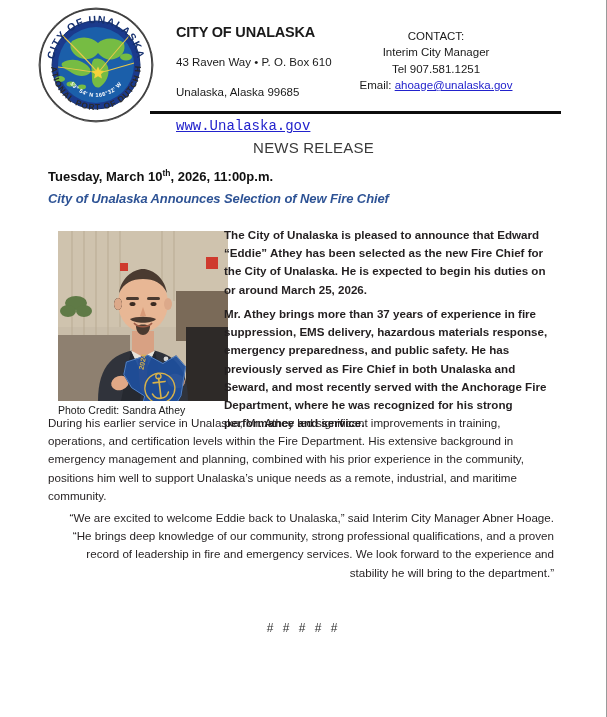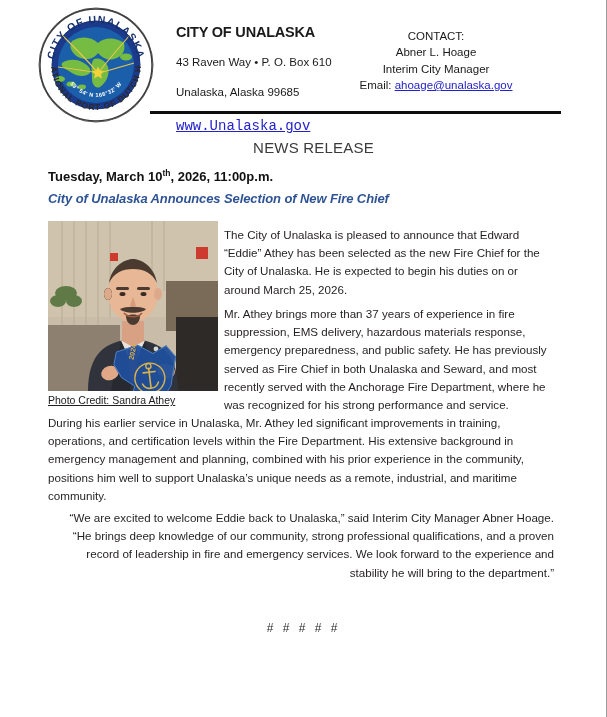--- a/index.html
+++ b/index.html
@@ -150,21 +150,21 @@
   }
 
   
   .para {
     position: absolute;
     font-size: 11.6px;
     line-height: 1.57;
     color: #231f20;
     text-align: left;
   }
-  .para-wrap { left: 224px; width: 330px; }
+  .para-wrap { left: 224px; width: 330px; font-weight: bold; }
   .para-full { left: 48px; width: 506px; }
 
   #para-1 { top: 226px; }
   #para-2 { top: 305px; }
   #para-3 { top: 414px; }
   #para-4 { top: 509px; }
 
   .endmark {
     position: absolute;
     left: 0;
@@ -227,40 +227,40 @@
 
     <div class="org-block">
       <div class="org-name">CITY OF UNALASKA</div>
       <div class="org-line">43 Raven Way • P. O. Box 610</div>
       <div class="org-line">Unalaska, Alaska 99685</div>
       <a class="org-url">www.Unalaska.gov</a>
     </div>
 
     <div class="contact-block">
       <div>CONTACT:</div>
-      <div>Abner L. Hoage</div>
       <div>Interim City Manager</div>
+      <div>Tel 907.581.1251</div>
       <div>
         <span>Email:</span>
         <a class="email-link">ahoage@unalaska.gov</a>
       </div>
     </div>
 
     <div class="rule"></div>
   </div>
 
   <div class="news-release">NEWS RELEASE</div>
 
   <div class="dateline">
     <span>Tuesday, March 10</span><sup>th</sup><span>, 2026, 11:00p.m.</span>
   </div>
 
   <div class="headline">City of Unalaska Announces Selection of New Fire Chief</div>
 
-  <figure class="photo-figure" style="margin:0;text-decoration:underline;">
+  <figure class="photo-figure" style="margin:10px;">
     <div class="photo">
       <svg viewBox="0 0 170 170">
 
         <rect x="0" y="0" width="170" height="170" fill="#c9bda9"></rect>
         <rect x="0" y="0" width="170" height="96" fill="#cfc3ae"></rect>
         <g stroke="#b9ab93" stroke-width="1">
           <line x1="14" y1="0" x2="14" y2="110"></line>
           <line x1="26" y1="0" x2="26" y2="110"></line>
           <line x1="38" y1="0" x2="38" y2="110"></line>
           <line x1="50" y1="0" x2="50" y2="110"></line>

